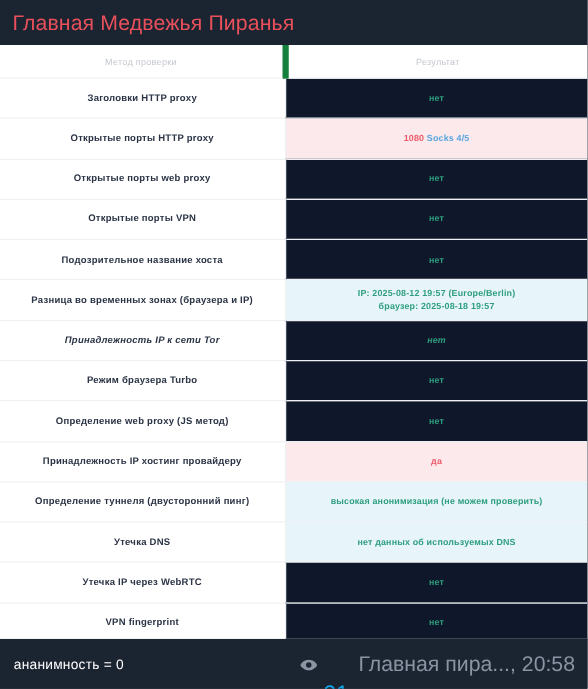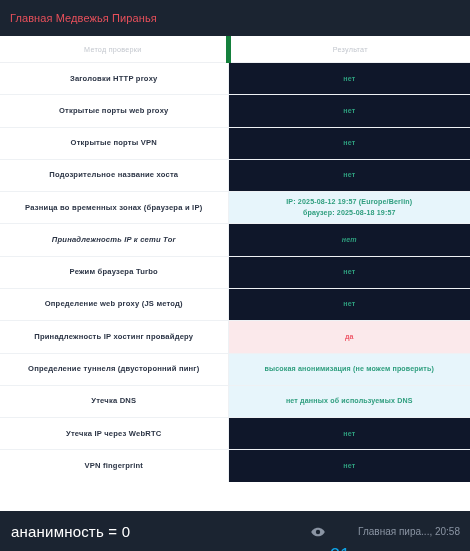--- a/index.html
+++ b/index.html
@@ -28,21 +28,21 @@
     height: 36px;
     flex: 0 0 36px;
     background: #1b2431;
     display: flex;
     align-items: center;
     padding: 0 0 0 10px;
     box-sizing: border-box;
   }
   .title-text {
     color: #e8505b;
-    font-size: 11px;
+    font-size: 17px;
     font-weight: 400;
     letter-spacing: 0.1px;
     line-height: 1;
     white-space: nowrap;
   }
 
   
   .table-wrap {
     flex: 1 1 auto;
     background: #ffffff;
@@ -118,41 +118,41 @@
     background: #1b2431;
     display: flex;
     align-items: center;
     justify-content: space-between;
     padding: 0 10px 0 11px;
     box-sizing: border-box;
     border-top: 1px solid #1b2431;
   }
   .footer-left {
     color: #ffffff;
-    font-size: 15px;
+    font-size: 11px;
     font-weight: 400;
     white-space: nowrap;
     letter-spacing: 0.2px;
   }
   .footer-right {
     display: flex;
     align-items: center;
     gap: 5px;
     color: #8a94a3;
     font-size: 12.5px;
     white-space: nowrap;
   }
   .eye-icon {
     display: inline-flex;
     align-items: center;
     width: 14px;
     height: 10px;
   }
   .views-count { color: #0ea5e9; font-size: 18px; margin-top: 48px; }
-  .footer-meta { color: #8a94a3; font-size: 10px; margin-left: 3px; }
+  .footer-meta { color: #8a94a3; font-size: 17px; margin-left: 3px; }
 </style>
 </head>
 <body>
 
 <div id="app">
 
   <div class="titlebar">
     <span class="title-text">Главная Медвежья Пиранья</span>
   </div>
 
@@ -167,20 +167,24 @@
           <th class="th-method">Метод проверки</th>
           <th class="th-result">Результат</th>
         </tr>
       </thead>
       <tbody id="table-body">
           <tr style="height: 32.2857px;">
             <td class="td-method">Заголовки HTTP proxy</td>
             <td class="td-result res-ok">нет</td>
           </tr>
           <tr style="height: 32.2857px;">
+            <td class="td-method">Открытые порты HTTP proxy</td>
+            <td class="td-result res-bad"><span style="color: rgb(239, 90, 106);">1080</span> <span style="color: rgb(90, 167, 224);">Socks 4/5</span></td>
+          </tr>
+          <tr style="height: 32.2857px;">
             <td class="td-method">Открытые порты web proxy</td>
             <td class="td-result res-ok">нет</td>
           </tr>
           <tr style="height: 32.2857px;">
             <td class="td-method">Открытые порты VPN</td>
             <td class="td-result res-ok">нет</td>
           </tr>
           <tr style="height: 32.2857px;">
             <td class="td-method">Подозрительное название хоста</td>
             <td class="td-result res-ok">нет</td>

